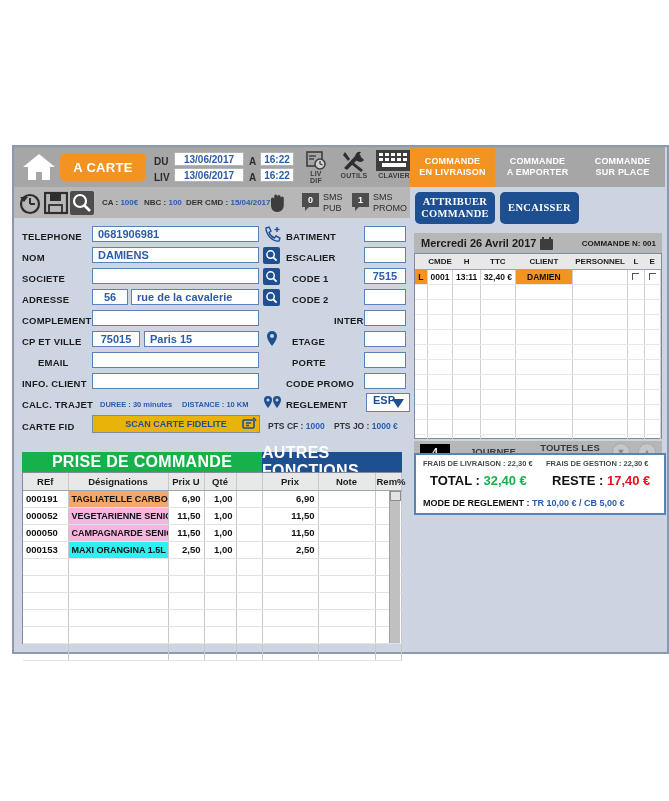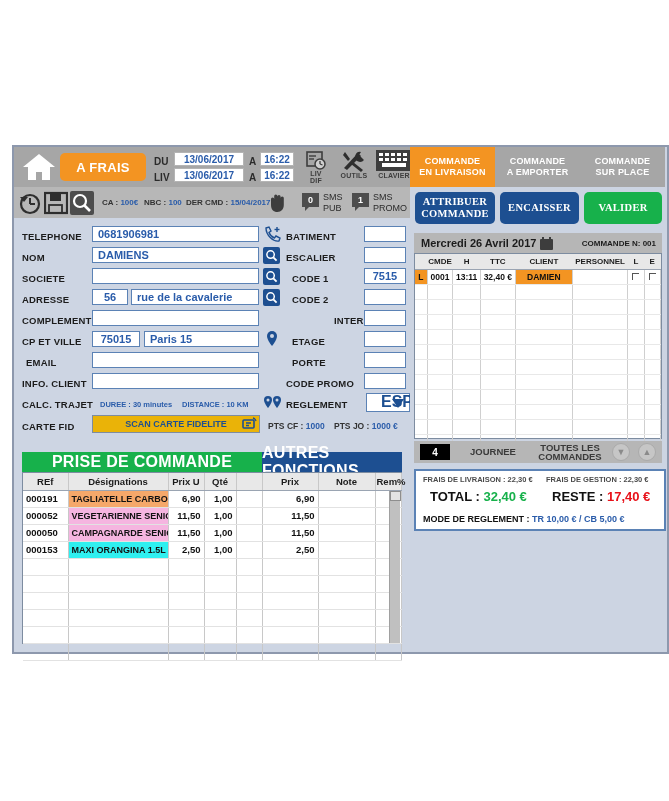--- a/index.html
+++ b/index.html
@@ -82,22 +82,22 @@
     display: flex; align-items: center; justify-content: center;
   }
   .smalltxt { position: absolute; font-size: 7.5px; font-weight: bold; color: #2a5caa; }
   .scanbtn {
     position: absolute; background: #eab308; border: 1px solid #7d8ca0;
     color: #1d4f91; font-weight: bold; font-size: 9px;
     display: flex; align-items: center; justify-content: center;
   }
   .seldd {
     position: absolute; background: #fff; border: 1px solid #5b82b5;
-    color: #1d4f91; font-weight: bold; font-size: 16px;
-    display: flex; align-items: flex-end; padding-left: 14px;
+    color: #1d4f91; font-weight: bold; font-size: 11px;
+    display: flex; align-items: flex-start; padding-left: 6px;
   }
   .seldd .arr { position: absolute; right: 5px; top: 5px;
     width: 0; height: 0; border-left: 6px solid transparent;
     border-right: 6px solid transparent; border-top: 9px solid #1d4f91; }
 
   .tabbar { position: absolute; left: 8px; top: 305px; width: 380px; height: 20px; }
   .tab {
     position: absolute; top: 0; height: 20px; color: #fff;
     font-size: 16px; font-weight: bold; letter-spacing: .3px;
     display: flex; align-items: center; justify-content: center;
@@ -179,41 +179,41 @@
   .ck { display: inline-block; width: 7px; height: 7px; border-left: 1.4px solid #555; border-top: 1.4px solid #555; }
 
   .navbar { position: absolute; left: 4px; top: 294px; width: 248px; height: 22px; background: #b6b6b6; }
   .navnum { position: absolute; left: 6px; top: 3px; width: 30px; height: 16px; background: #000;
     color: #fff; font-size: 10px; font-weight: bold; display:flex; align-items:center; justify-content:center;}
   .navlbl { position: absolute; font-size: 9.5px; font-weight: bold; color: #3a3a3a; text-align: center; line-height: 9px;}
   .circ { position: absolute; top: 2px; width: 18px; height: 18px; border-radius: 50%;
     background: #c6c6c6; border: 1px solid #aaa; color: #8a8a8a; font-size: 9px;
     display: flex; align-items: center; justify-content: center; }
 
-  .totbox { position: absolute; left: 4px; top: 322px; width: 252px; height: 62px;
+  .totbox { position: absolute; left: 4px; top: 306px; width: 252px; height: 62px;
     background: #fff; border: 2px solid #5b82b5; }
   .fee { position: absolute; top: 4px; font-size: 7.5px; font-weight: bold; color: #4a4a4a; }
   .bigt { position: absolute; top: 18px; font-size: 13px; font-weight: bold; color: #111; }
   .bigt .v.g { color: #17b14b; }
   .bigt .v.r { color: #e8121a; }
   .modeline { position: absolute; left: 7px; top: 43px; font-size: 9px; font-weight: bold; color: #111; }
   .modeline .bl { color: #2a5caa; }
 </style>
 </head>
 <body>
 
 <div id="app">
 
   <div id="left">
 
     <div class="toolbar1">
       <svg class="home-icon" viewBox="0 0 34 32">
         <path d="M17 3 L33 16 L28 16 L28 29 L20 29 L20 21 L14 21 L14 29 L6 29 L6 16 L1 16 Z" fill="#ffffff"></path>
       </svg>
-      <div class="btn-alivrer">A FRAIS</div>
+      <div class="btn-alivrer">A CARTE</div>
 
       <div class="dt-lbl" style="left:140px;top:9px;">DU</div>
       <div class="dt-box" style="left:160px;top:5px;width:70px;height:14px;">13/06/2017</div>
       <div class="dt-lbl" style="left:235px;top:9px;">A</div>
       <div class="dt-box" style="left:246px;top:5px;width:34px;height:14px;">16:22</div>
 
       <div class="dt-lbl" style="left:140px;top:25px;">LIV</div>
       <div class="dt-box" style="left:160px;top:21px;width:70px;height:14px;">13/06/2017</div>
       <div class="dt-lbl" style="left:235px;top:25px;">A</div>
       <div class="dt-box" style="left:246px;top:21px;width:34px;height:14px;">16:22</div>
@@ -347,21 +347,21 @@
     <div class="finp" style="left:78px;top:163px;width:167px;height:16px;"></div>
 
     <div class="flbl" style="left:8px;top:189px;">CP ET VILLE</div>
     <div class="finp c" style="left:78px;top:184px;width:48px;height:16px;">75015</div>
     <div class="finp" style="left:130px;top:184px;width:115px;height:16px;">Paris 15</div>
     <svg style="position:absolute;left:250px;top:183px;" width="16" height="18" viewBox="0 0 16 18">
       <path d="M8 1 a5 5 0 0 1 5 5 c0 4 -5 10 -5 10 S3 10 3 6 a5 5 0 0 1 5 -5 z" fill="#1d4f91"></path>
       <circle cx="8" cy="6" r="2" fill="#ccd4e2"></circle>
     </svg>
 
-    <div class="flbl" style="left:12px;top:210px;">EMAIL</div>
+    <div class="flbl" style="left:24px;top:210px;">EMAIL</div>
     <div class="finp" style="left:78px;top:205px;width:167px;height:16px;"></div>
 
     <div class="flbl" style="left:8px;top:231px;">INFO. CLIENT</div>
     <div class="finp" style="left:78px;top:226px;width:167px;height:16px;"></div>
 
     <div class="flbl" style="left:8px;top:252px;">CALC. TRAJET</div>
     <div class="smalltxt" style="left:86px;top:253px;">DUREE : 30 minutes</div>
     <div class="smalltxt" style="left:168px;top:253px;">DISTANCE : 10 KM</div>
     <svg style="position:absolute;left:249px;top:248px;" width="20" height="17" viewBox="0 0 20 17">
       <path d="M5 1 a4 4 0 0 1 4 4 c0 3 -4 8 -4 8 S1 8 1 5 a4 4 0 0 1 4 -4 z" fill="#1d4f91"></path>
@@ -578,21 +578,20 @@
     </div>
 
     <div class="actbtns">
       <div class="abtn blue" style="left:5px;width:80px;">
         <div>
           <div>ATTRIBUER</div>
           <div>COMMANDE</div>
         </div>
       </div>
       <div class="abtn blue" style="left:90px;width:79px;">ENCAISSER</div>
-      <div class="abtn green" style="left:174px;width:78px;">VALIDER</div>
     </div>
 
     <div class="datebar">
       <span style="margin-left:7px;">Mercredi  26  Avril 2017</span>
       <span class="cal-icon"></span>
       <span class="cmdeno">COMMANDE N: 001</span>
     </div>
 
     <div class="ordgrid">
       <table class="orders">

